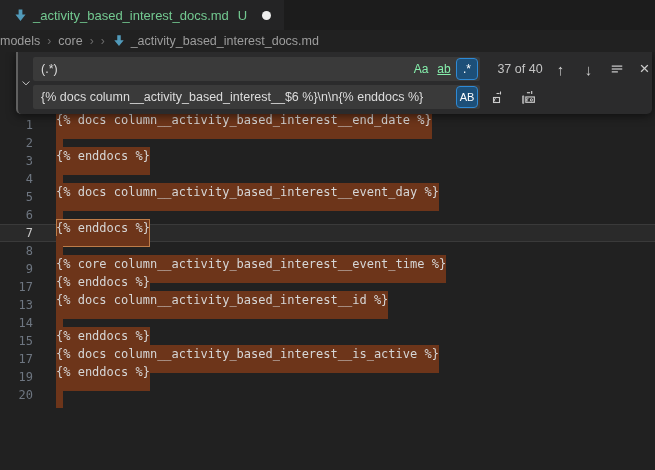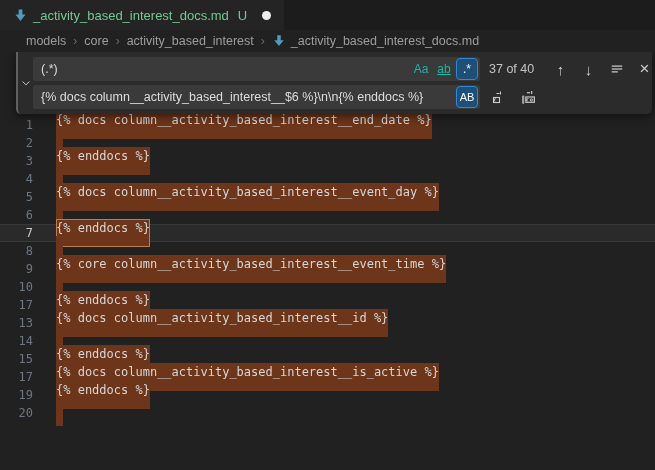--- a/index.html
+++ b/index.html
@@ -22,21 +22,21 @@
   body{background:var(--bg-editor);font-family:"Liberation Sans",sans-serif;-webkit-font-smoothing:antialiased;}
 
   
   .tabbar{height:30px;background:var(--bg-tabbar);display:flex;align-items:stretch;}
   .tab{display:flex;align-items:center;background:var(--bg-tab);padding:0 13px;gap:7px;}
   .tab-label{color:var(--green);font-size:13px;}
   .tab-git{color:var(--green);font-size:13px;margin-left:2px;}
   .tab-dot{width:9px;height:9px;border-radius:50%;background:#eeeeee;margin-left:8px;}
 
   
-  .breadcrumbs{height:22px;display:flex;align-items:center;padding-left:26px;gap:7px;font-size:12.5px;color:#9d9d9d;background:var(--bg-editor);}
+  .breadcrumbs{height:22px;display:flex;align-items:center;padding-left:0;gap:7px;font-size:12.5px;color:#9d9d9d;background:var(--bg-editor);}
   .crumb-sep{color:#6b6b6b;font-size:12px;}
   .crumb{white-space:nowrap;}
   .crumb-icon{display:flex;align-items:center;margin-right:-2px;}
 
   
   .editor{position:relative;height:418px;overflow:hidden;}
   .code-lines{position:absolute;top:64px;left:0;right:0;}
   .code-line{display:flex;height:18px;align-items:center;}
   .line-number{flex:0 0 33px;width:33px;text-align:right;color:var(--gutter);font:12px "DejaVu Sans Mono",monospace;}
   .line-text{margin-left:23px;font:12px "DejaVu Sans Mono",monospace;color:var(--fg);white-space:pre;}
@@ -50,24 +50,24 @@
   .find-widget{position:absolute;top:0;left:16px;right:3px;z-index:5;background:var(--bg-widget);
     border-left:2px solid #606060;border-radius:0 0 5px 5px;box-shadow:0 2px 10px rgba(0,0,0,0.55);
     padding:5px 6px 5px 15px;display:flex;flex-direction:column;gap:4px;}
   .toggle-replace{position:absolute;left:1px;top:50%;transform:translateY(-50%);width:13px;height:18px;
     display:flex;align-items:center;justify-content:center;cursor:pointer;}
   .find-row{display:flex;align-items:center;height:24px;}
   .input-box{background:var(--bg-input);height:24px;border-radius:2px;display:flex;align-items:center;
     width:447px;padding:0 3px 0 8px;flex:0 0 auto;}
   .input-text{color:#dcdcdc;font-size:12.5px;flex:1;white-space:pre;overflow:hidden;}
   .opt{min-width:20px;height:20px;padding:0 2px;border-radius:3px;display:flex;align-items:center;justify-content:center;
-    color:#14b8a6;font-size:12px;margin-left:3px;cursor:pointer;}
+    color:#86efac;font-size:12px;margin-left:3px;cursor:pointer;}
   .opt.active{background:var(--toggle-active-bg);outline:1px solid var(--toggle-active-border);color:#ffffff;}
   .opt .ww{text-decoration:underline;}
-  .results{color:#c4c4c4;font-size:12.5px;margin-left:9px;min-width:62px;white-space:nowrap;}
+  .results{color:#c4c4c4;font-size:12.5px;margin-left:9px;min-width:62px;white-space:nowrap;text-align:center;}
   .find-actions{margin-left:auto;display:flex;align-items:center;gap:9px;padding-right:2px;}
   .icon-btn{width:19px;height:19px;display:flex;align-items:center;justify-content:center;color:#cccccc;
     font-size:15px;cursor:pointer;border-radius:3px;}
   .replace-actions{margin-left:9px;display:flex;align-items:center;gap:11px;}
   svg{display:block;}
 </style>
 </head>
 <body>
 
 <div class="tabbar">
@@ -81,21 +81,20 @@
     <span class="tab-git">U</span>
     <span class="tab-dot"></span>
   </div>
 </div>
 
 <div class="breadcrumbs">
   <span class="crumb">models</span>
   <span class="crumb-sep">›</span>
   <span class="crumb">core</span>
   <span class="crumb-sep">›</span>
-  <span class="crumb">activity_based_interest</span>
   <span class="crumb-sep">›</span>
   <span class="crumb-icon">
     <svg width="14" height="14" viewBox="0 0 16 16">
         <path fill="#519aba" d="M6 1.5h4v5.5h3.4L8 13.8 2.6 7H6z"></path>
       </svg>
   </span>
   <span class="crumb">_activity_based_interest_docs.md</span>
 </div>
 
 <div class="editor">
@@ -206,24 +205,20 @@
       </div>
       <div class="code-line">
         <div class="line-number">8</div>
         <div class="line-text"><span class="match empty"></span></div>
       </div>
       <div class="code-line">
         <div class="line-number">9</div>
         <div class="line-text"><span class="match">{% core column__activity_based_interest__event_time %}</span></div>
       </div>
       <div class="code-line">
-        <div class="line-number">10</div>
-        <div class="line-text"><span class="match empty"></span></div>
-      </div>
-      <div class="code-line">
         <div class="line-number">17</div>
         <div class="line-text"><span class="match">{% enddocs %}</span></div>
       </div>
       <div class="code-line">
         <div class="line-number">13</div>
         <div class="line-text"><span class="match">{% docs column__activity_based_interest__id %}</span></div>
       </div>
       <div class="code-line">
         <div class="line-number">14</div>
         <div class="line-text"><span class="match empty"></span></div>

